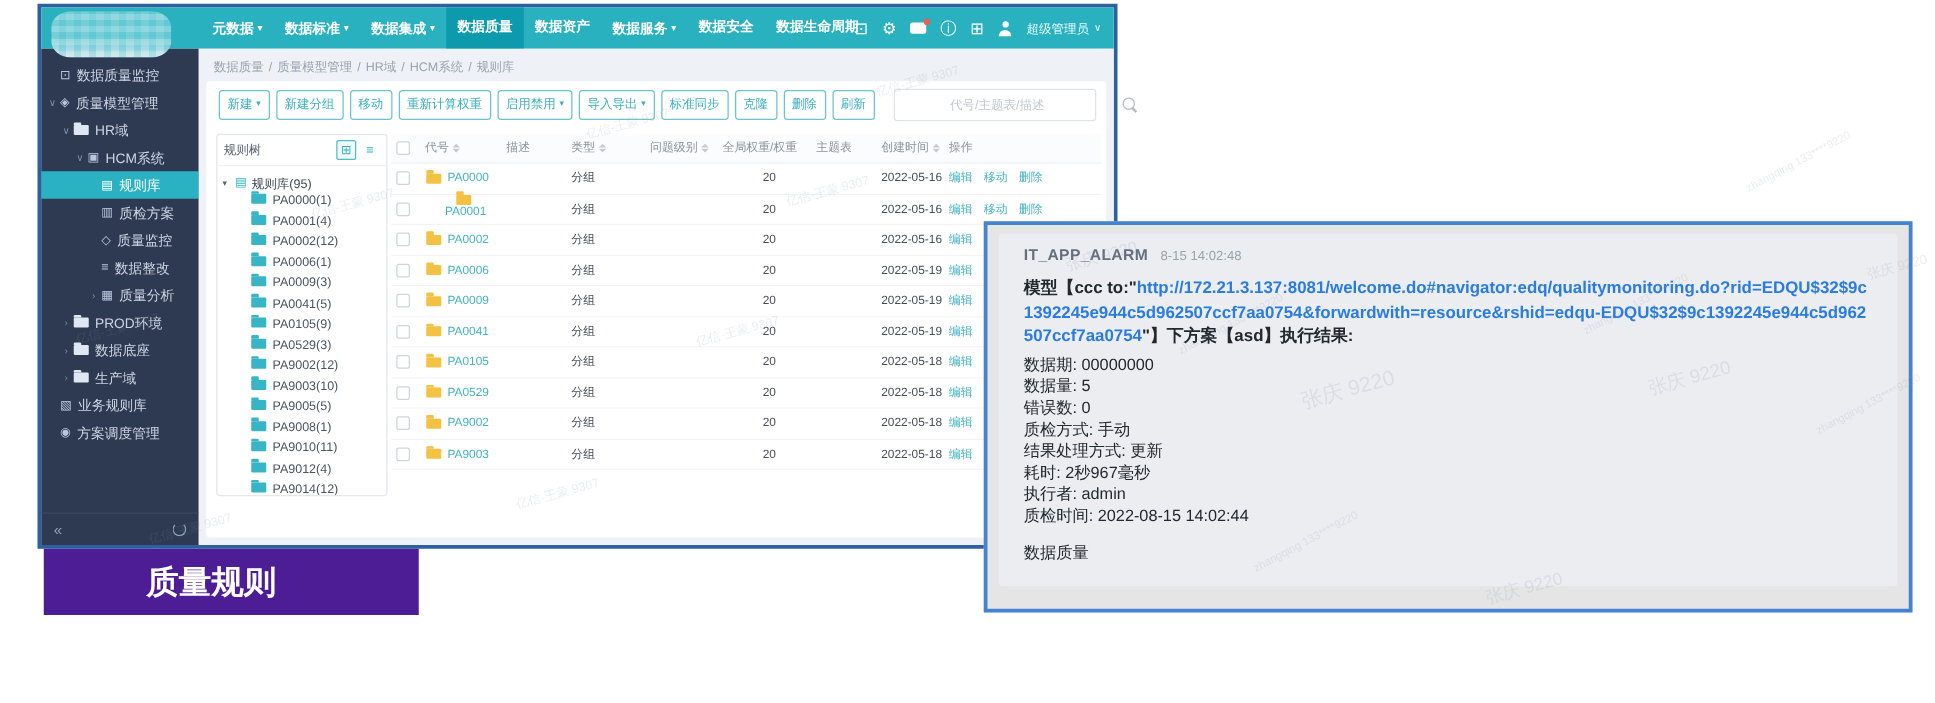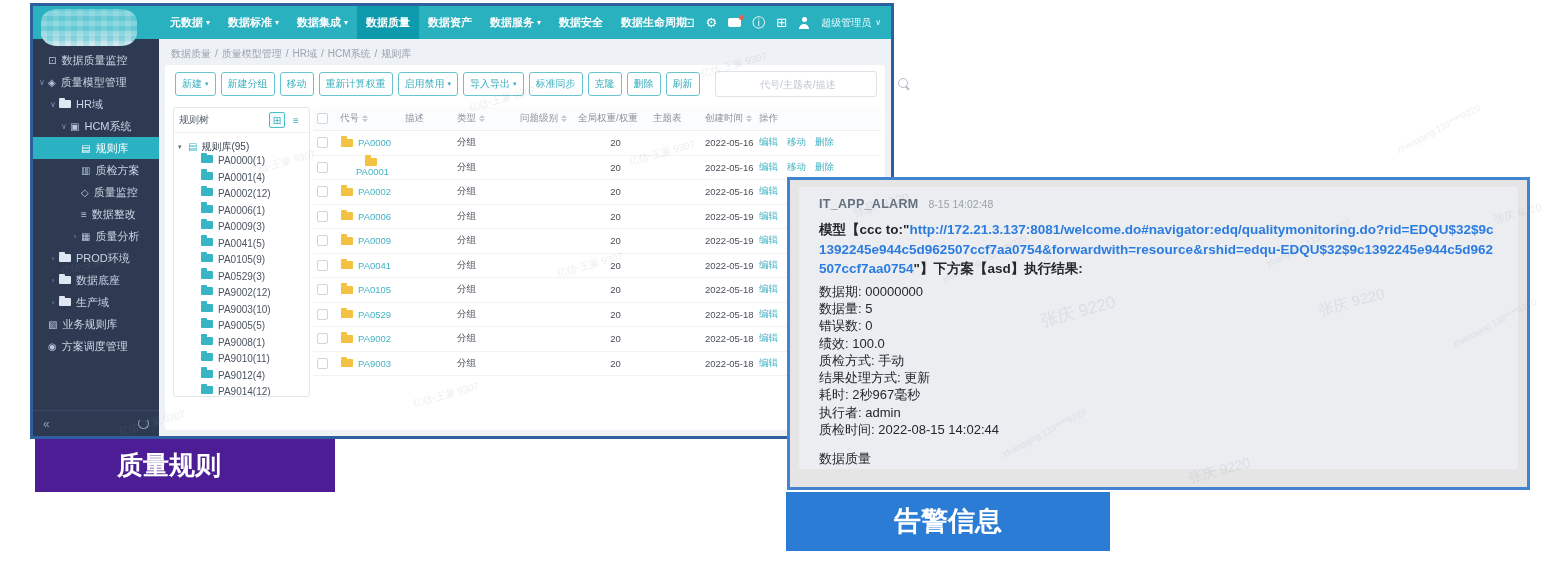--- a/index.html
+++ b/index.html
@@ -90,21 +90,21 @@
   .tree-root { display:flex; align-items:center; font-size:10px; color:#3c4654; height:17px; cursor:pointer; }
   .tree-root .ra { font-size:7px; color:#666; width:10px; }
   .tree-root .ri { color:#38b5c5; font-size:10px; margin-right:4px; }
   .tree-node { display:flex; align-items:flex-start; font-size:10px; color:#4a5462; height:16.5px;
     padding-left:22px; cursor:pointer; white-space:nowrap; }
 
   .table-wrap { position:absolute; left:148px; top:42px; right:4px; }
   .thead { display:flex; align-items:center; height:24px; background:#fbfcfd;
     border-bottom:1px solid #ebeef2; }
   .th { font-size:9.5px; color:#8d929c; white-space:nowrap; display:flex; align-items:center; flex:none; }
-  .tr { display:flex; align-items:center; height:24.5px; border-bottom:1px solid #f2f3f5; background:#fff; }
+  .tr { display:flex; height:24.5px; border-bottom:1px solid #f2f3f5; background:#fff; }
   .td { font-size:9.5px; color:#474d57; white-space:nowrap; display:flex; align-items:center; flex:none; }
   .cb { width:11px; height:11px; border:1px solid #cfd4db; border-radius:2px; background:#fff;
     display:inline-block; margin-left:4px; cursor:pointer; flex:none; }
   .code-link { color:#45b3c4; cursor:pointer; }
   .op-link { color:#45b3c4; cursor:pointer; margin-right:9px; font-size:9.5px; }
   .sort { display:inline-flex; flex-direction:column; gap:1px; margin-left:3px; cursor:pointer; }
   .sort i { display:block; width:0; height:0; border-left:3px solid transparent;
     border-right:3px solid transparent; }
   .sort .tu { border-bottom:3.5px solid #c6cad1; }
   .sort .td2 { border-top:3.5px solid #c6cad1; }
@@ -720,32 +720,30 @@
     <div class="alarm-inner">
       <div class="alarm-title-row">
         <span class="alarm-title">IT_APP_ALARM</span>
         <span class="alarm-time">8-15 14:02:48</span>
       </div>
       <div class="alarm-msg"><span>模型【ccc to:"</span><a class="alarm-link">http://172.21.3.137:8081/welcome.do#navigator:edq/qualitymonitoring.do?rid=EDQU$32$9c1392245e944c5d962507ccf7aa0754&amp;forwardwith=resource&amp;rshid=edqu-EDQU$32$9c1392245e944c5d962507ccf7aa0754</a><span>"】下方案【asd】执行结果:</span></div>
       <div class="alarm-fields" id="alarm-fields">
           <div class="al-field"><span>数据期: </span><span>00000000</span></div>
           <div class="al-field"><span>数据量: </span><span>5</span></div>
           <div class="al-field"><span>错误数: </span><span>0</span></div>
-          <div class="al-field"><span>绩效: </span><span>100.0</span></div>
           <div class="al-field"><span>质检方式: </span><span>手动</span></div>
           <div class="al-field"><span>结果处理方式: </span><span>更新</span></div>
           <div class="al-field"><span>耗时: </span><span>2秒967毫秒</span></div>
           <div class="al-field"><span>执行者: </span><span>admin</span></div>
           <div class="al-field"><span>质检时间: </span><span>2022-08-15 14:02:44</span></div>
         </div>
       <div class="alarm-footer">数据质量</div>
     </div>
   </div>
 
-  <div class="label-right">告警信息</div>
 
   <div id="watermarks">
       <span class="wm" style="left: 118px; top: 416px; font-size: 10px; transform: rotate(-15deg);">亿信-王蒙 9307</span>
       <span class="wm" style="left: 60px; top: 256px; font-size: 10px; transform: rotate(-15deg);">亿信-王蒙 9307</span>
       <span class="wm" style="left: 248px; top: 156px; font-size: 10px; transform: rotate(-15deg);">亿信-王蒙 9307</span>
       <span class="wm" style="left: 468px; top: 92px; font-size: 10px; transform: rotate(-15deg);">亿信-王蒙 9307</span>
       <span class="wm" style="left: 412px; top: 388px; font-size: 10px; transform: rotate(-15deg);">亿信-王蒙 9307</span>
       <span class="wm" style="left: 628px; top: 146px; font-size: 10px; transform: rotate(-15deg);">亿信-王蒙 9307</span>
       <span class="wm" style="left: 700px; top: 58px; font-size: 10px; transform: rotate(-15deg);">亿信-王蒙 9307</span>
       <span class="wm" style="left: 556px; top: 258px; font-size: 10px; transform: rotate(-15deg);">亿信-王蒙 9307</span>

